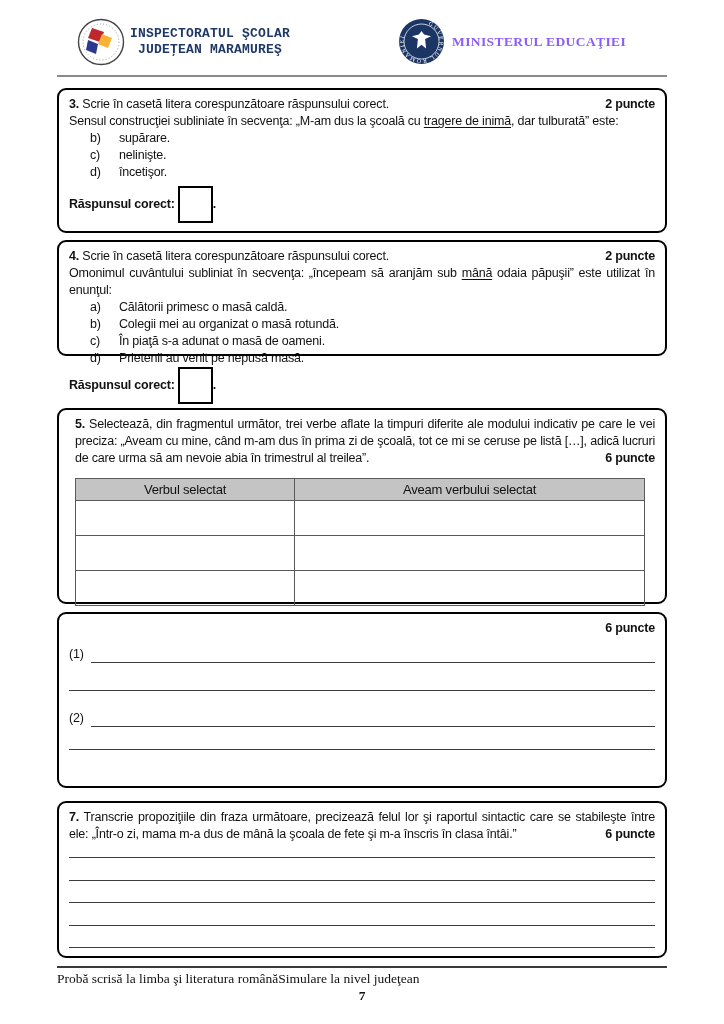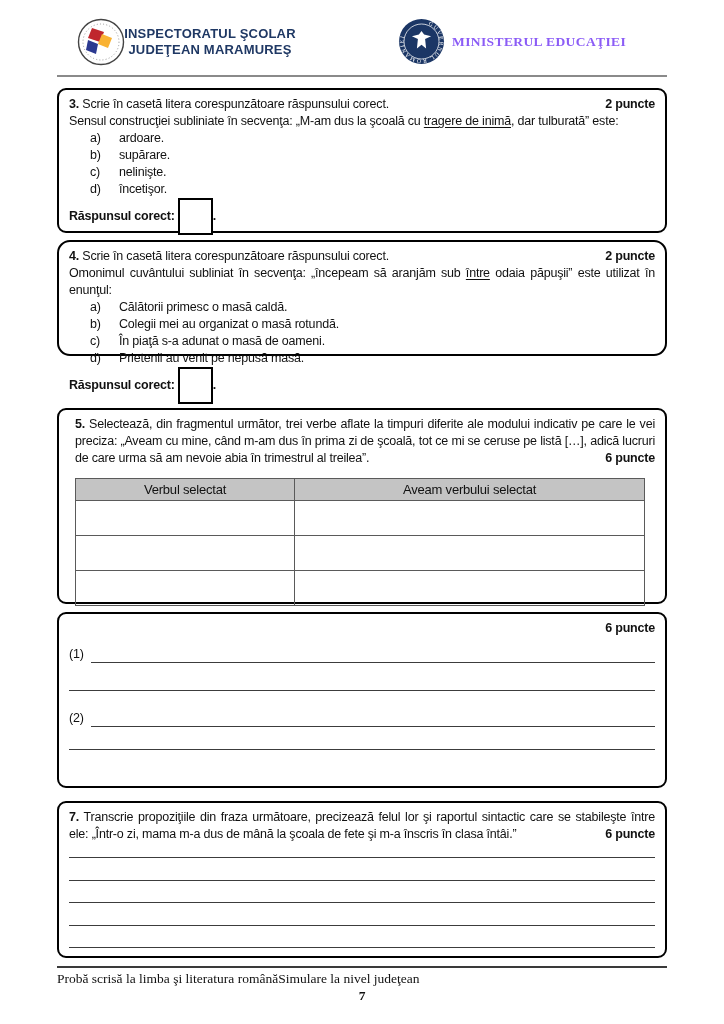--- a/index.html
+++ b/index.html
@@ -2,32 +2,32 @@
 <html><head>
 <meta charset="utf-8">
 <style>
   html,body{margin:0;padding:0;background:#e8e8e8;}
   .page{position:relative;width:724px;height:1024px;background:#ffffff;overflow:hidden;
         font-family:"Liberation Sans",sans-serif;font-size:12.5px;letter-spacing:-0.2px;
         line-height:17px;color:#111;margin:0 auto;}
   
   .logo-left{position:absolute;left:77px;top:18px;width:48px;height:48px;}
   .org-left{position:absolute;left:118px;top:26px;width:184px;text-align:center;
-            color:#1f3864;font-family:Liberation Sans, sans-serif;font-weight:bold;
+            color:#1f3864;font-family:Liberation Mono, monospace;font-weight:bold;
             font-size:13px;line-height:16px;letter-spacing:.2px;}
   .seal{position:absolute;left:398px;top:18px;width:47px;height:47px;}
   .org-right{position:absolute;left:452px;top:33px;color:#8b5cf6;
              font-family:"Liberation Serif",serif;font-weight:bold;font-size:13.5px;
              letter-spacing:.4px;}
   .hrule{position:absolute;left:57px;top:75px;width:610px;height:2px;background:#8a8a8a;}
   
   .qbox{position:absolute;left:57px;width:610px;border:2px solid #000;border-radius:9px;
         padding:6px 10px 8px;box-sizing:border-box;display:flex;flex-direction:column;background:#fff;}
   #box3{top:88px;height:145px;}
-  #box4{top:240px;height:116px;border-radius:13px;}
+  #box4{top:240px;height:116px;}
   #box5{top:408px;height:196px;padding-left:16px;}
   #box6{top:612px;height:176px;}
   #box7{top:801px;height:157px;}
   .qline1{display:flex;justify-content:space-between;}
   .qnum{font-weight:bold;}
   .points{font-weight:bold;white-space:nowrap;}
   .qbody{margin:0;text-align:justify;}
   .u{text-decoration:underline;text-underline-offset:2px;}
   .opts{margin-left:21px;}
   .ol{display:inline-block;width:29px;}
@@ -94,39 +94,38 @@
   <div class="hrule"></div>
 
   <section class="qbox" id="box3">
     <div class="qline1">
       <span><span class="qnum">3.</span>
         <span>Scrie în casetă litera corespunzătoare răspunsului corect.</span></span>
       <span class="points">2 puncte</span>
     </div>
     <p class="qbody"><span>Sensul construcţiei subliniate în secvenţa: „M-am dus la şcoală cu </span><span class="u">tragere de inimă</span><span>, dar tulburată” este:</span></p>
     <div class="opts">
-      <div><span class="ol">a)</span><span>ardoare.</span></div>
       <div><span class="ol">b)</span><span>supărare.</span></div>
       <div><span class="ol">c)</span><span>nelinişte.</span></div>
       <div><span class="ol">d)</span><span>încetişor.</span></div>
     </div>
     <div class="ansrow">
       <span>Răspunsul corect:</span>
       <span class="ansbox"></span>
       <span>.</span>
     </div>
   </section>
 
   <section class="qbox" id="box4">
     <div class="qline1">
       <span><span class="qnum">4.</span>
         <span>Scrie în casetă litera corespunzătoare răspunsului corect.</span></span>
       <span class="points">2 puncte</span>
     </div>
-    <p class="qbody"><span>Omonimul cuvântului subliniat în secvenţa: „începeam să aranjăm sub </span><span class="u">între</span><span> odaia păpuşii” este utilizat în enunţul:</span></p>
+    <p class="qbody"><span>Omonimul cuvântului subliniat în secvenţa: „începeam să aranjăm sub </span><span class="u">mână</span><span> odaia păpuşii” este utilizat în enunţul:</span></p>
     <div class="opts">
       <div><span class="ol">a)</span><span>Călătorii primesc o masă caldă.</span></div>
       <div><span class="ol">b)</span><span>Colegii mei au organizat o masă rotundă.</span></div>
       <div><span class="ol">c)</span><span>În piaţă s-a adunat o masă de oameni.</span></div>
       <div><span class="ol">d)</span><span>Prietenii au venit pe nepusă masă.</span></div>
     </div>
     <div class="ansrow">
       <span>Răspunsul corect:</span>
       <span class="ansbox"></span>
       <span>.</span>

